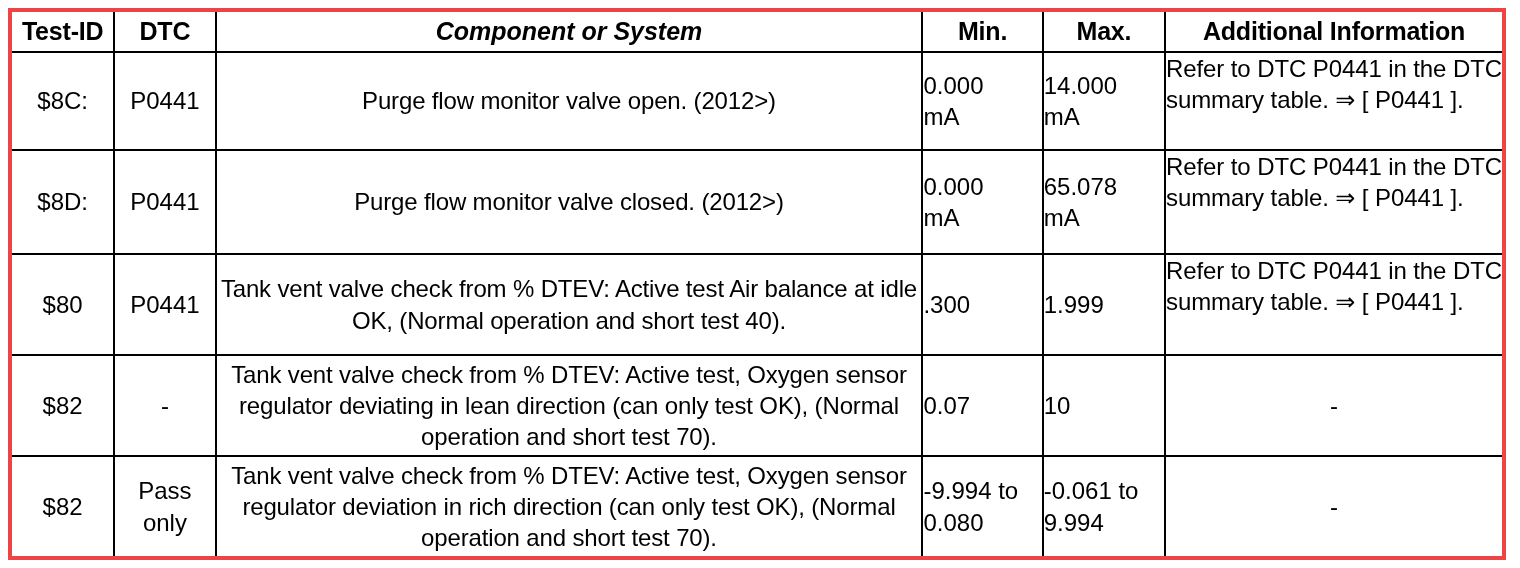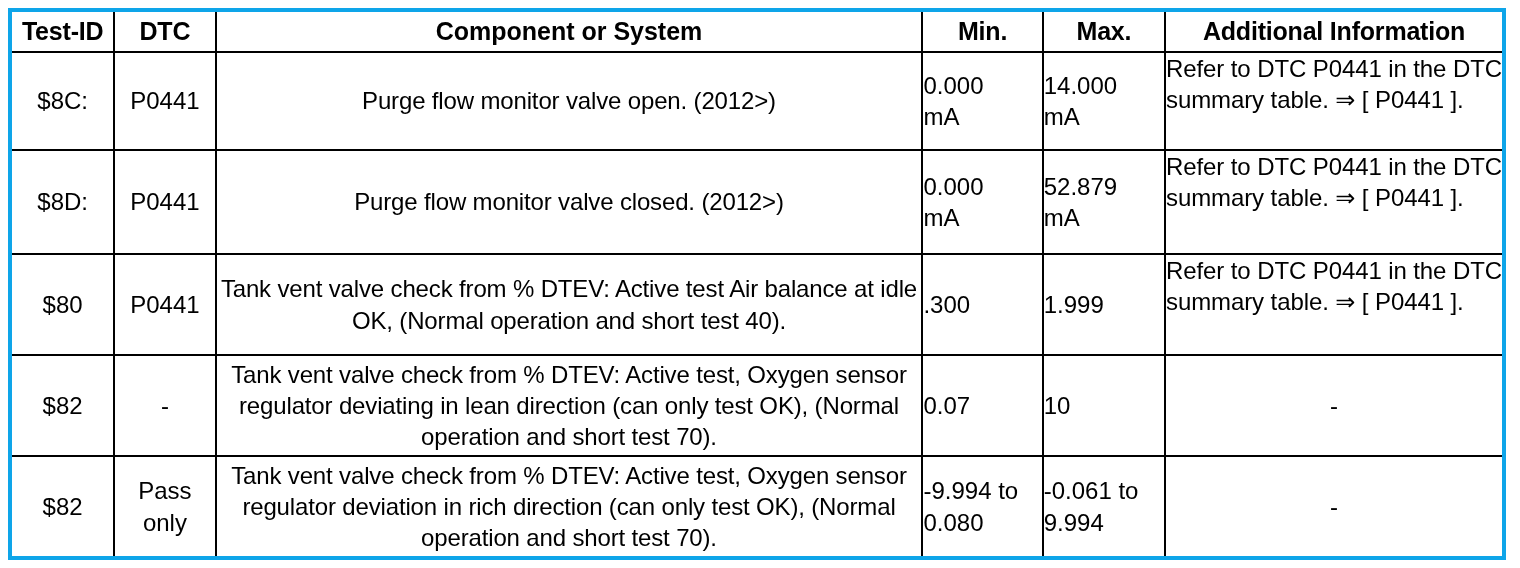--- a/index.html
+++ b/index.html
@@ -23,21 +23,21 @@
     box-sizing: border-box;
     padding: 8px 14px 10px 8px;
   }
 
   table.spec-table {
     width: 1498px;
     height: 550px;
     border-collapse: collapse;
     table-layout: fixed;
     background: #ffffff;
-    border: 4px solid #0ea5e9;
+    border: 4px solid #ef4444;
   }
 
   table.spec-table td,
   table.spec-table th {
     border: 2px solid #000000;
     padding: 0;
     background: #ffffff;
     color: #000000;
   }
 
@@ -52,21 +52,21 @@
   
   thead tr { height: 42px; }
   thead th {
     font-size: 25px;
     font-weight: bold;
     text-align: center;
     vertical-align: middle;
     letter-spacing: -0.2px;
     border-bottom: 3px solid #000000;
   }
-  thead th.th-comp { letter-spacing: 0; }
+  thead th.th-comp { letter-spacing: 0; font-style: italic; }
 
   
   tbody td {
     font-size: 24px;
     line-height: 1.30;
     vertical-align: middle;
   }
   tbody tr.r1 { height: 98px; }
   tbody tr.r2 { height: 104px; }
   tbody tr.r3 { height: 101px; }
@@ -145,21 +145,21 @@
 mA</td>
         <td class="cell-addl">Refer to DTC P0441 in the DTC summary table. ⇒ [ P0441 ].</td>
       </tr>
 
       <tr class="r2">
         <td class="cell-testid">$8D:</td>
         <td class="cell-dtc">P0441</td>
         <td class="cell-comp">Purge flow monitor valve closed. (2012&gt;)</td>
         <td class="cell-min">0.000
 mA</td>
-        <td class="cell-max">52.879
+        <td class="cell-max">65.078
 mA</td>
         <td class="cell-addl">Refer to DTC P0441 in the DTC summary table. ⇒ [ P0441 ].</td>
       </tr>
 
       <tr class="r3">
         <td class="cell-testid">$80</td>
         <td class="cell-dtc">P0441</td>
         <td class="cell-comp">Tank vent valve check from % DTEV: Active test Air balance at idle OK, (Normal operation and short test 40).</td>
         <td class="cell-min">.300</td>
         <td class="cell-max">1.999</td>

